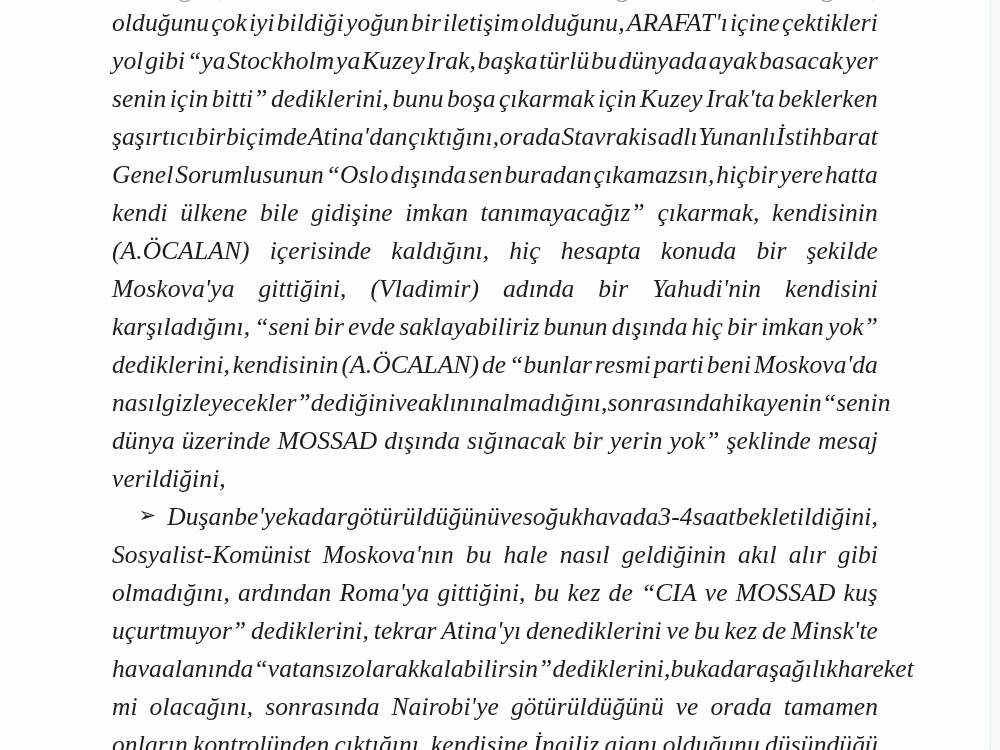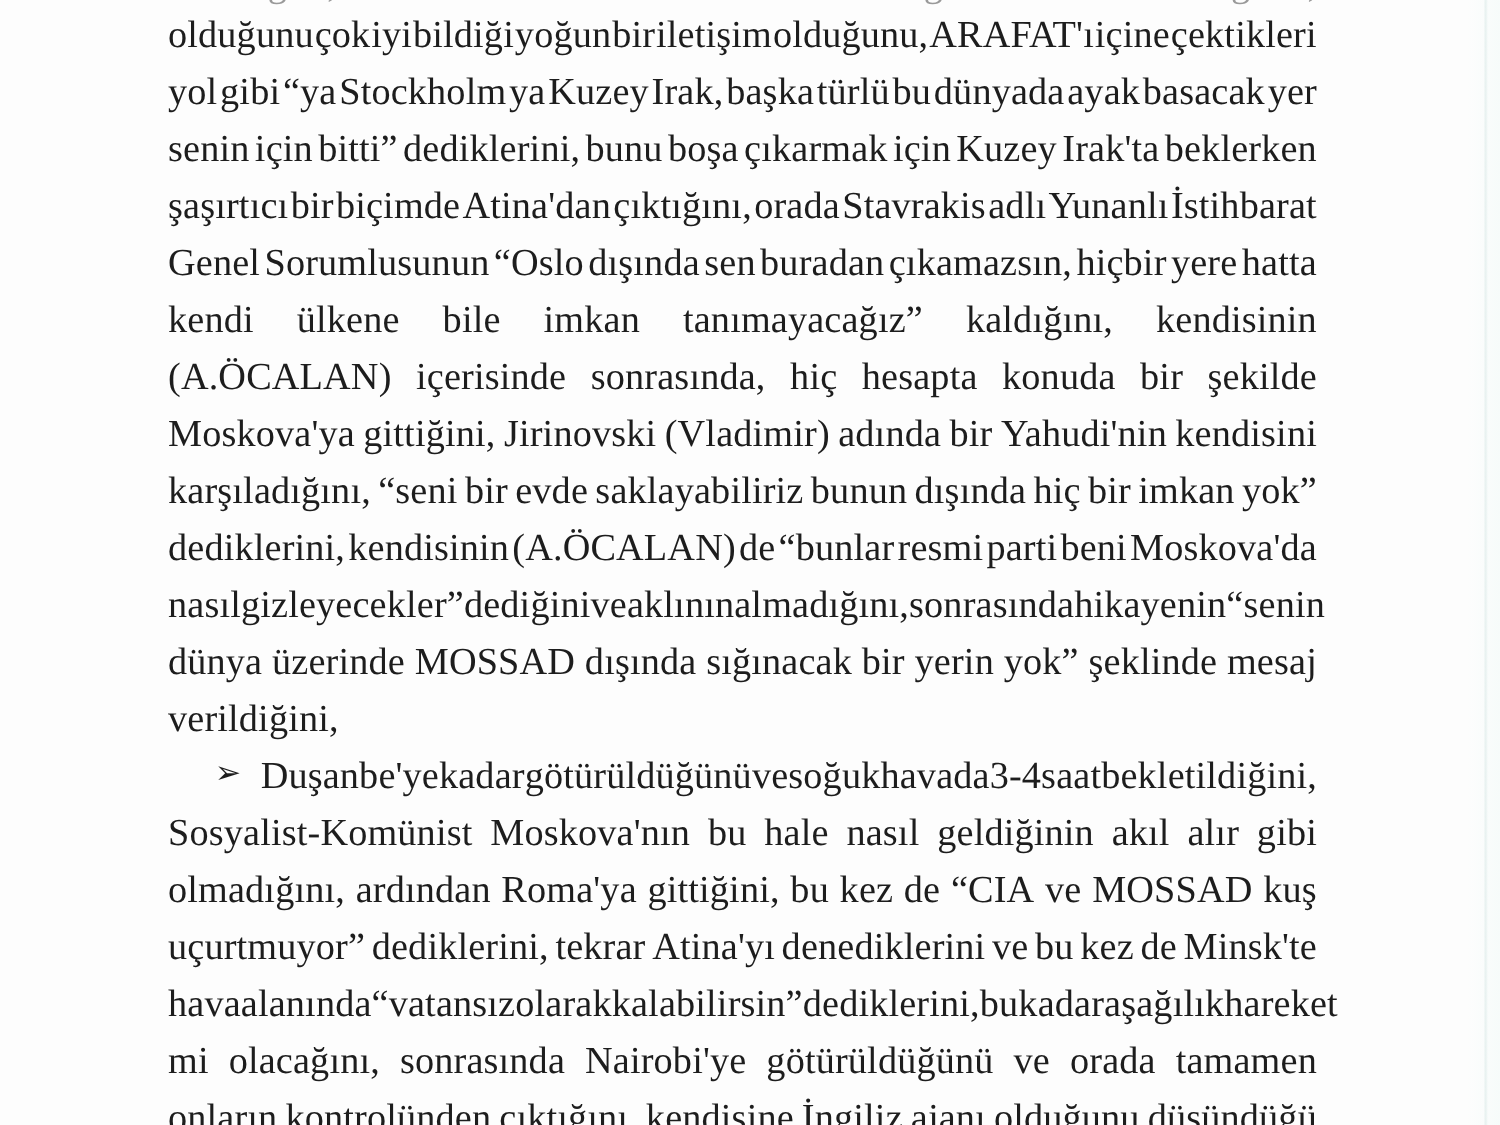--- a/index.html
+++ b/index.html
@@ -82,20 +82,21 @@
   
   .line {
     display: flex;
     width: 766px;
     height: 38px;
     align-items: flex-start;
     color: #1d1d1d;
     font-size: 25.5px;
     line-height: 38px;
     white-space: pre;
+    font-style: italic;
   }
   .line.justify {
     justify-content: space-between;
   }
   .line.flush {
     justify-content: flex-start;
   }
   .line .w {
     white-space: pre;
   }
@@ -123,23 +124,23 @@
 
   <div id="clipped-line">verildiğini, kendisinin bu konuda bilgi sahibi olduğunu,</div>
 
   <div id="textblock" style="top: 4px;">
       <div class="para">
         <div class="line justify" title="olduğunu çok iyi bildiği yoğun bir iletişim olduğunu, ARAFAT'ı içine çektikleri"><span class="w">olduğunu</span><span class="w">çok</span><span class="w">iyi</span><span class="w">bildiği</span><span class="w">yoğun</span><span class="w">bir</span><span class="w">iletişim</span><span class="w">olduğunu,</span><span class="w">ARAFAT'ı</span><span class="w">içine</span><span class="w">çektikleri</span></div>
         <div class="line justify" title="yol gibi “ya Stockholm ya Kuzey Irak, başka türlü bu dünyada ayak basacak yer"><span class="w">yol</span><span class="w">gibi</span><span class="w">“ya</span><span class="w">Stockholm</span><span class="w">ya</span><span class="w">Kuzey</span><span class="w">Irak,</span><span class="w">başka</span><span class="w">türlü</span><span class="w">bu</span><span class="w">dünyada</span><span class="w">ayak</span><span class="w">basacak</span><span class="w">yer</span></div>
         <div class="line justify" title="senin için bitti” dediklerini, bunu boşa çıkarmak için Kuzey Irak'ta beklerken"><span class="w">senin</span><span class="w">için</span><span class="w">bitti”</span><span class="w">dediklerini,</span><span class="w">bunu</span><span class="w">boşa</span><span class="w">çıkarmak</span><span class="w">için</span><span class="w">Kuzey</span><span class="w">Irak'ta</span><span class="w">beklerken</span></div>
         <div class="line justify" title="şaşırtıcı bir biçimde Atina'dan çıktığını, orada Stavrakis adlı Yunanlı İstihbarat"><span class="w">şaşırtıcı</span><span class="w">bir</span><span class="w">biçimde</span><span class="w">Atina'dan</span><span class="w">çıktığını,</span><span class="w">orada</span><span class="w">Stavrakis</span><span class="w">adlı</span><span class="w">Yunanlı</span><span class="w">İstihbarat</span></div>
         <div class="line justify" title="Genel Sorumlusunun “Oslo dışında sen buradan çıkamazsın, hiçbir yere hatta"><span class="w">Genel</span><span class="w">Sorumlusunun</span><span class="w">“Oslo</span><span class="w">dışında</span><span class="w">sen</span><span class="w">buradan</span><span class="w">çıkamazsın,</span><span class="w">hiçbir</span><span class="w">yere</span><span class="w">hatta</span></div>
-        <div class="line justify" title="kendi ülkene bile gidişine imkan tanımayacağız” dediğini, kendisinin"><span class="w">kendi</span><span class="w">ülkene</span><span class="w">bile</span><span class="w">imkan</span><span class="w">tanımayacağız”</span><span class="w">kaldığını,</span><span class="w">kendisinin</span></div>
-        <div class="line justify" title="(A.ÖCALAN) hayretler içerisinde kaldığını, hiç hesapta olmayan bir şekilde"><span class="w">(A.ÖCALAN)</span><span class="w">içerisinde</span><span class="w">sonrasında,</span><span class="w">hiç</span><span class="w">hesapta</span><span class="w">konuda</span><span class="w">bir</span><span class="w">şekilde</span></div>
-        <div class="line justify" title="Moskova'ya gittiğini, Jirinovski  (Vladimir) adında bir Yahudi'nin kendisini"><span class="w">Moskova'ya</span><span class="w">gittiğini,</span><span class="w">Jirinovski</span><span class="w">(Vladimir)</span><span class="w">adında</span><span class="w">bir</span><span class="w">Yahudi'nin</span><span class="w">kendisini</span></div>
+        <div class="line justify" title="kendi ülkene bile gidişine imkan tanımayacağız” dediğini, kendisinin"><span class="w">kendi</span><span class="w">ülkene</span><span class="w">bile</span><span class="w">gidişine</span><span class="w">imkan</span><span class="w">tanımayacağız”</span><span class="w">çıkarmak,</span><span class="w">kendisinin</span></div>
+        <div class="line justify" title="(A.ÖCALAN) hayretler içerisinde kaldığını, hiç hesapta olmayan bir şekilde"><span class="w">(A.ÖCALAN)</span><span class="w">içerisinde</span><span class="w">kaldığını,</span><span class="w">hiç</span><span class="w">hesapta</span><span class="w">konuda</span><span class="w">bir</span><span class="w">şekilde</span></div>
+        <div class="line justify" title="Moskova'ya gittiğini, Jirinovski  (Vladimir) adında bir Yahudi'nin kendisini"><span class="w">Moskova'ya</span><span class="w">gittiğini,</span><span class="w">(Vladimir)</span><span class="w">adında</span><span class="w">bir</span><span class="w">Yahudi'nin</span><span class="w">kendisini</span></div>
         <div class="line justify" title="karşıladığını, “seni bir evde saklayabiliriz bunun dışında hiç bir imkan yok”"><span class="w">karşıladığını,</span><span class="w">“seni</span><span class="w">bir</span><span class="w">evde</span><span class="w">saklayabiliriz</span><span class="w">bunun</span><span class="w">dışında</span><span class="w">hiç</span><span class="w">bir</span><span class="w">imkan</span><span class="w">yok”</span></div>
         <div class="line justify" title="dediklerini, kendisinin (A.ÖCALAN) de “bunlar resmi parti beni Moskova'da"><span class="w">dediklerini,</span><span class="w">kendisinin</span><span class="w">(A.ÖCALAN)</span><span class="w">de</span><span class="w">“bunlar</span><span class="w">resmi</span><span class="w">parti</span><span class="w">beni</span><span class="w">Moskova'da</span></div>
         <div class="line justify" title="nasıl gizleyecekler” dediğini ve aklının almadığını, sonrasında hikayenin “senin"><span class="w">nasıl</span><span class="w">gizleyecekler”</span><span class="w">dediğini</span><span class="w">ve</span><span class="w">aklının</span><span class="w">almadığını,</span><span class="w">sonrasında</span><span class="w">hikayenin</span><span class="w">“senin</span></div>
         <div class="line justify" title="dünya üzerinde MOSSAD dışında sığınacak bir yerin yok” şeklinde mesaj"><span class="w">dünya</span><span class="w">üzerinde</span><span class="w">MOSSAD</span><span class="w">dışında</span><span class="w">sığınacak</span><span class="w">bir</span><span class="w">yerin</span><span class="w">yok”</span><span class="w">şeklinde</span><span class="w">mesaj</span></div>
         <div class="line flush" title="verildiğini,"><span class="w">verildiğini,</span></div>
       </div>
       <div class="para">
         <div class="line justify" title="Duşanbe'ye kadar götürüldüğünü ve soğuk havada 3-4 saat bekletildiğini,"><span class="indent-spacer"></span><span class="bullet-arrow w">➢</span><span class="gap-sm"></span><span class="w">Duşanbe'ye</span><span class="w">kadar</span><span class="w">götürüldüğünü</span><span class="w">ve</span><span class="w">soğuk</span><span class="w">havada</span><span class="w">3-4</span><span class="w">saat</span><span class="w">bekletildiğini,</span></div>
         <div class="line justify" title="Sosyalist-Komünist Moskova'nın bu hale nasıl geldiğinin akıl alır gibi"><span class="w">Sosyalist-Komünist</span><span class="w">Moskova'nın</span><span class="w">bu</span><span class="w">hale</span><span class="w">nasıl</span><span class="w">geldiğinin</span><span class="w">akıl</span><span class="w">alır</span><span class="w">gibi</span></div>
         <div class="line justify" title="olmadığını, ardından Roma'ya gittiğini, bu kez de “CIA ve MOSSAD kuş"><span class="w">olmadığını,</span><span class="w">ardından</span><span class="w">Roma'ya</span><span class="w">gittiğini,</span><span class="w">bu</span><span class="w">kez</span><span class="w">de</span><span class="w">“CIA</span><span class="w">ve</span><span class="w">MOSSAD</span><span class="w">kuş</span></div>

